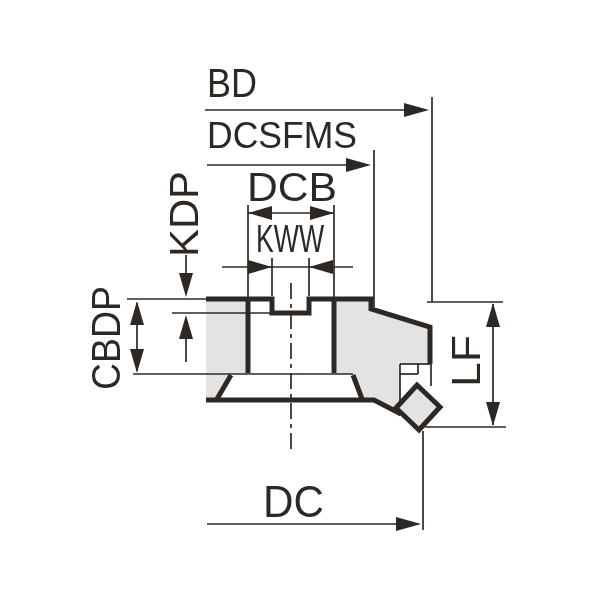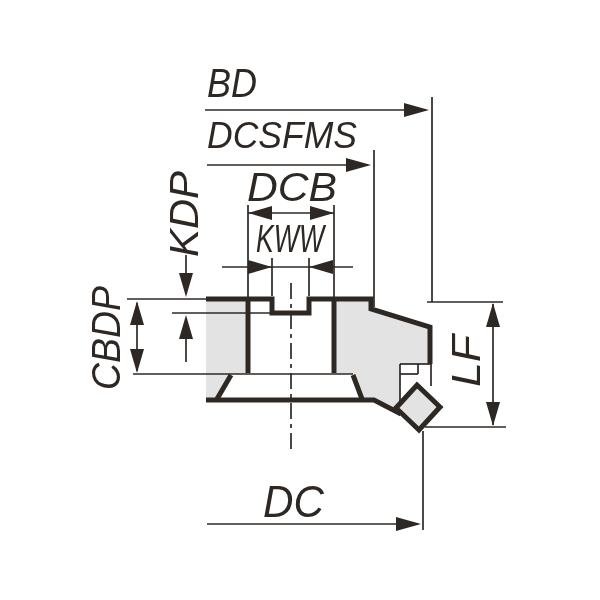--- a/index.html
+++ b/index.html
@@ -1,17 +1,17 @@
 <!DOCTYPE html>
 <html style="--line: #2e2825; --gray: #e3e3e3; --bg: #ffffff;"><head>
 <meta charset="utf-8">
 <style>
   html,body{margin:0;padding:0;}
   body{width:600px;height:600px;background:var(--bg,#fff);font-family:"Liberation Sans",sans-serif;}
-  .stage{position:relative;width:600px;height:600px;background:var(--bg,#fff);font-style:italic;}
+  .stage{position:relative;width:600px;height:600px;background:var(--bg,#fff);}
   svg{display:block;}
   .thick{stroke:var(--line,#2e2825);stroke-width:5;fill:none;stroke-linejoin:miter;stroke-linecap:butt;}
   .thin{stroke:var(--line,#2e2825);stroke-width:1.7;fill:none;}
   .cl{stroke:var(--line,#2e2825);stroke-width:1.7;fill:none;stroke-dasharray:16 5 4 5;}
   .arrow{fill:var(--line,#2e2825);stroke:none;}
   .grayfill{fill:var(--gray,#e3e3e3);stroke:none;}
   .grayfill-outlined{fill:var(--gray,#e3e3e3);stroke:var(--line,#2e2825);stroke-width:5;stroke-linejoin:miter;}
   .lbl{fill:var(--line,#2e2825);font-family:"Liberation Sans",sans-serif;}
 </style>
 </head>

